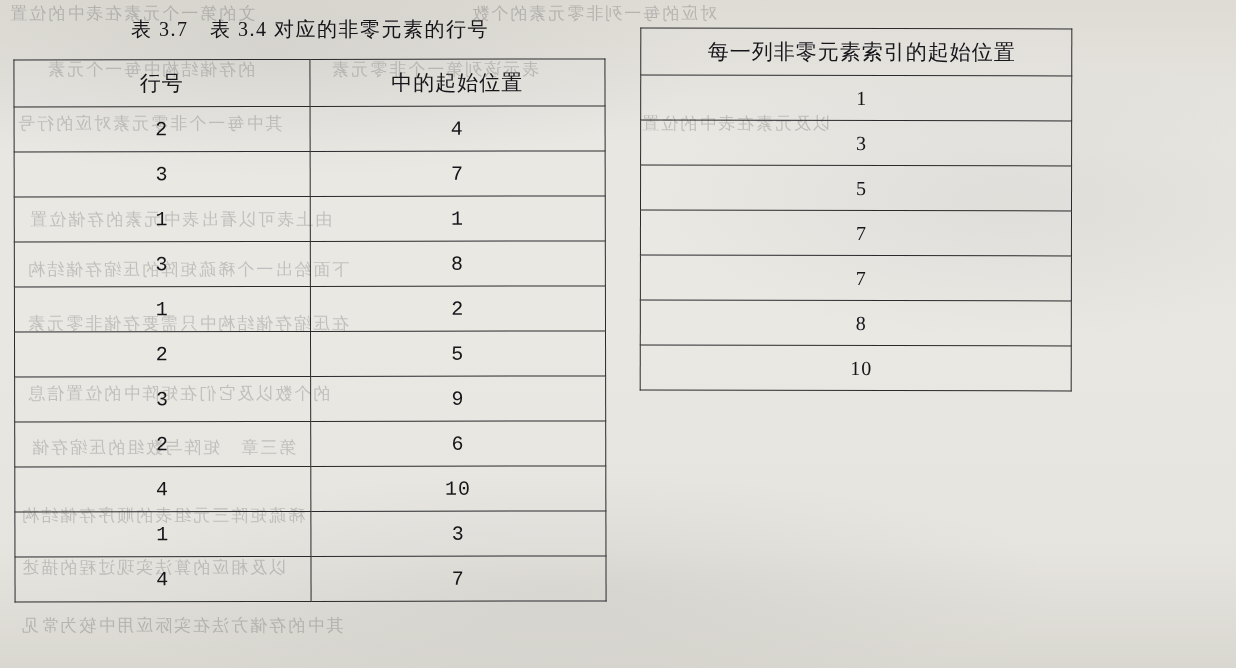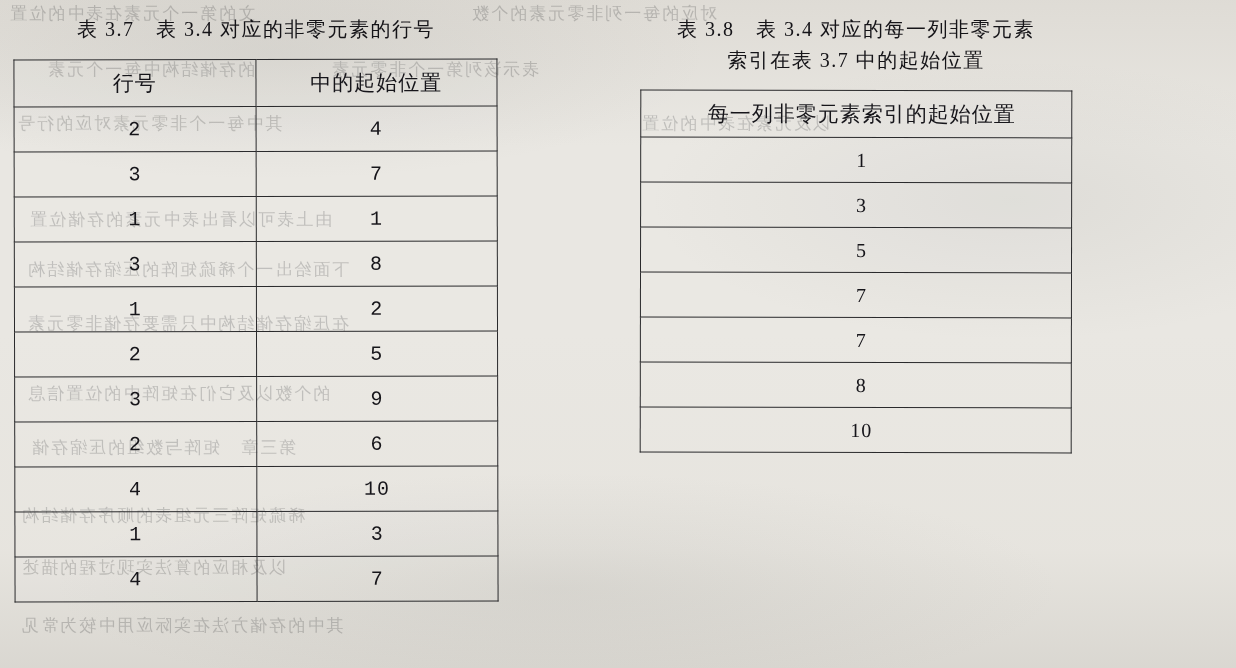--- a/index.html
+++ b/index.html
@@ -41,21 +41,21 @@
 
   .sheet {
     position: absolute;
     inset: 0;
   }
 
   
   .block {
     position: absolute;
   }
-  #block-left  { left: 14px;  top: 14px;  width: 484px; }
+  #block-left  { left: 14px;  top: 14px;  width: 592px; }
   #block-right { left: 640px; top: 14px;  width: 432px; }
 
   .caption {
     text-align: center;
     font-size: 20px;
     line-height: 1.55;
     letter-spacing: 1px;
     color: #151418;
   }
   .caption .cap-line { display: block; white-space: pre; }
@@ -170,24 +170,20 @@
           </tr>
           <tr>
             <td class="num">4</td>
             <td class="num">7</td>
           </tr>
         </tbody>
     </table>
   </div>
 
   <div class="block" id="block-right">
-    <div class="caption">
-      <span class="cap-line l1">表 3.8　表 3.4 对应的每一列非零元素</span>
-      <span class="cap-line l2">索引在表 3.7 中的起始位置</span>
-    </div>
     <table class="grid right">
       <thead>
         <tr>
           <th>每一列非零元素索引的起始位置</th>
         </tr>
       </thead>
       <tbody id="tbody-right">
           <tr>
             <td class="num">1</td>
           </tr>

